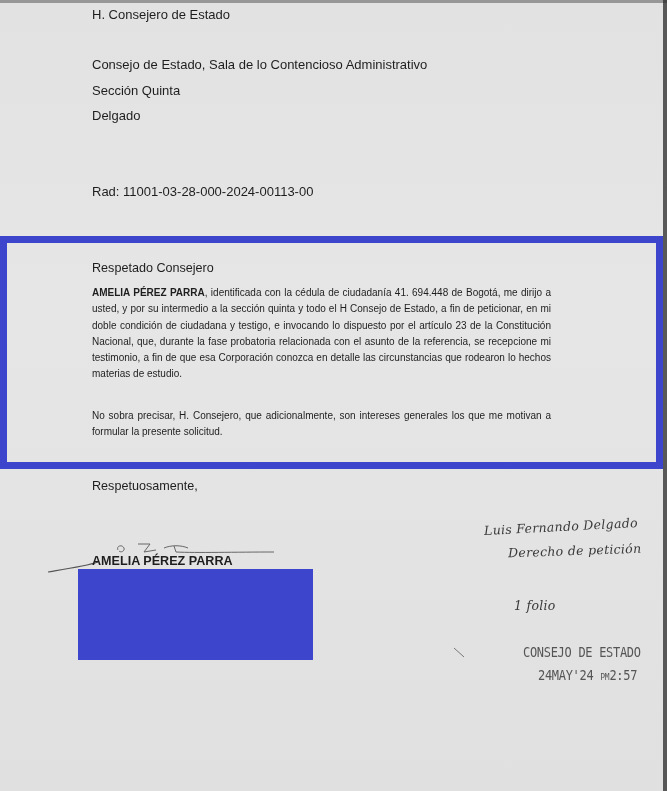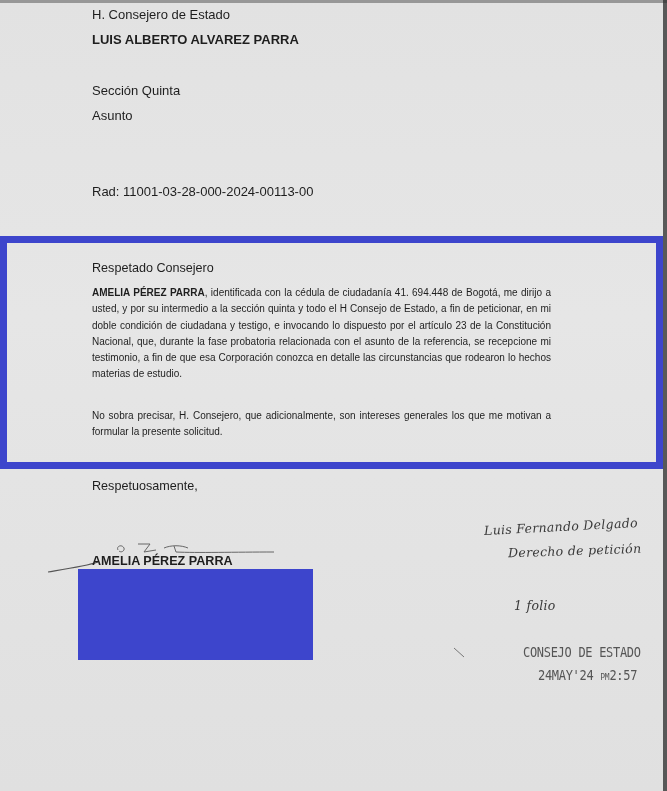--- a/index.html
+++ b/index.html
@@ -43,23 +43,23 @@
     .signature { position: absolute; left: 46px; top: 536px; width: 240px; height: 40px; }
   </style>
 </head>
 <body>
 
 <div class="page">
   <div class="top-edge"></div>
   <div class="right-edge"></div>
 
   <div class="line" style="top:7px;">H. Consejero de Estado</div>
-  <div class="line bold" style="top:32px;">LUIS ALBERTO ALVAREZ PARRA</div>
+  <div class="line" style="top:57px;">Consejo de Estado, Sala de lo Contencioso Administrativo</div>
   <div class="line" style="top:83px;">Sección Quinta</div>
-  <div class="line" style="top:108px;">Asunto</div>
+  <div class="line" style="top:108px;">Delgado</div>
 
   <div class="line" style="top:184px;">Rad: 11001-03-28-000-2024-00113-00</div>
 
   <div class="highlight-box"></div>
   <div class="line" style="top:261px; font-size:12.6px;">Respetado Consejero</div>
   <p class="para" style="top:285px;"><b>AMELIA PÉREZ PARRA</b><span>, identificada con la cédula de ciudadanía 41. 694.448 de Bogotá, me dirijo a usted, y por su intermedio a la sección quinta y todo el H Consejo de Estado, a fin de peticionar, en mi doble condición de ciudadana y testigo, e invocando lo dispuesto por el artículo 23 de la Constitución Nacional, que, durante la fase probatoria relacionada con el asunto de la referencia, se recepcione mi testimonio, a fin de que esa Corporación conozca en detalle las circunstancias que rodearon lo hechos materias de estudio.</span></p>
   <p class="para" style="top:408px;">No sobra precisar, H. Consejero, que adicionalmente, son intereses generales los que me motivan a formular la presente solicitud.</p>
 
   <div class="line" style="top:479px; font-size:12.6px;">Respetuosamente,</div>
 

